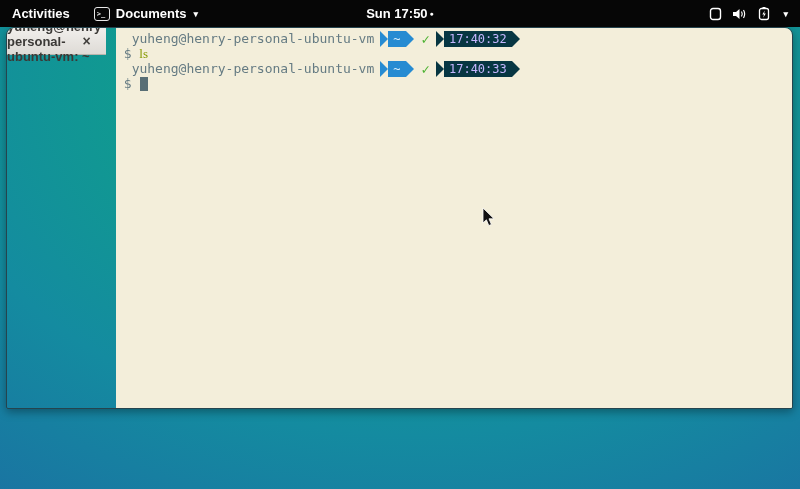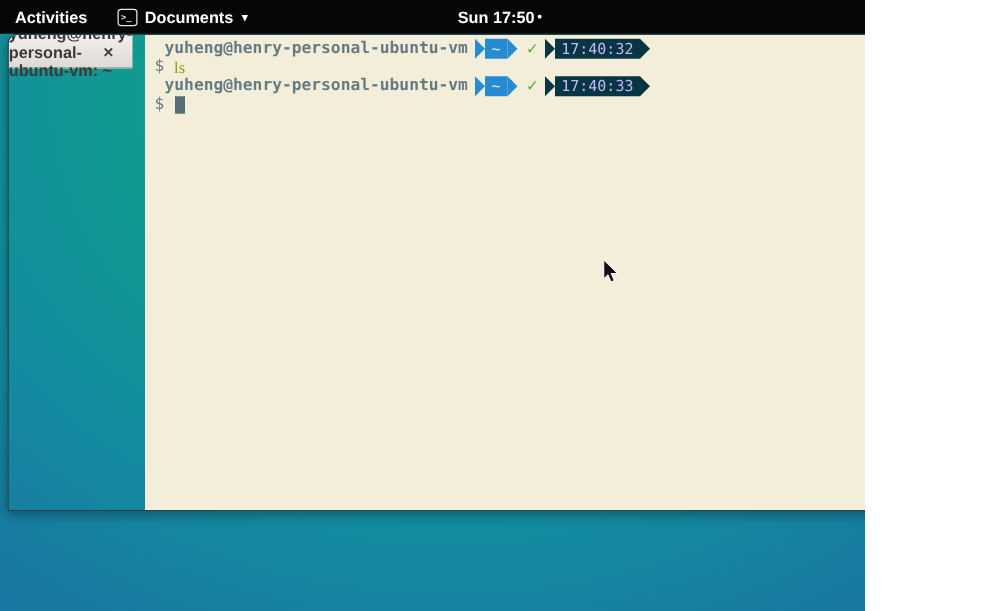--- a/index.html
+++ b/index.html
@@ -1,20 +1,20 @@
 <!DOCTYPE html>
 <html style="--terminal_background: #f3eeda; --prompt_text: #657b83; --badge_blue: #268bd2; --badge_dark: #073642; --check_green: #4eb233; --command_green: #859900; --directory_cyan: #2aa198; --cursor: #586e75; --top_bar_background: #060606; --desktop_teal: #0fa28c; --desktop_blue: #135a84;"><head>
 <meta charset="utf-8">
 <style>
   * { margin:0; padding:0; box-sizing:border-box; }
   html,body { width:800px; height:489px; overflow:hidden; }
   body { font-family:"Liberation Sans", sans-serif; }
 
   .screen {
-    position:relative; width:692px; height:489px; overflow:hidden;
+    position:relative; width:800px; height:489px; overflow:hidden;
     background: radial-gradient(120% 140% at 52% 16%,
       #0fa28c 0%, #109a90 30%, #148ba0 52%, #1a73a2 76%, #135a84 100%);
   }
 
   
   .top-bar {
     position:absolute; left:0; top:0; width:800px; height:27px;
     background:#060606; color:#fff; display:flex; align-items:center;
     font-size:13px; font-weight:600; z-index:30;
   }
@@ -55,21 +55,21 @@
     font-size:14px; font-weight:700; color:#43413e; cursor:pointer;
   }
   .content {
     flex:1; background:var(--terminal_background,#f3eeda);
     font-family:"DejaVu Sans Mono", monospace; font-size:13px;
     padding:3px 0 0 8px; color:var(--prompt_text,#657b83);
   }
   .tline { height:15px; display:flex; align-items:center; white-space:pre; }
   .prompt-line { padding-left:8px; }
 
-  .ptext { color:var(--prompt_text,#657b83);font-weight:bold; }
+  .ptext { color:var(--prompt_text,#657b83); }
   .tri { width:0; height:0; border-top:8px solid transparent; border-bottom:8px solid transparent; flex:0 0 auto; }
   .tri.blue { border-left:8px solid var(--badge_blue,#268bd2); }
   .tri.dark { border-left:8px solid var(--badge_dark,#073642); }
   .badge-body {
     height:16px; line-height:16px; font-size:12px; flex:0 0 auto;
     display:inline-block; padding:0 5px;
   }
   .badge-body.blue { background:var(--badge_blue,#268bd2); color:#d7eefb; }
   .badge-body.dark { background:var(--badge_dark,#073642); color:#c4b5fd; }
   .sep6 { width:6px; } .sep8 { width:8px; }

